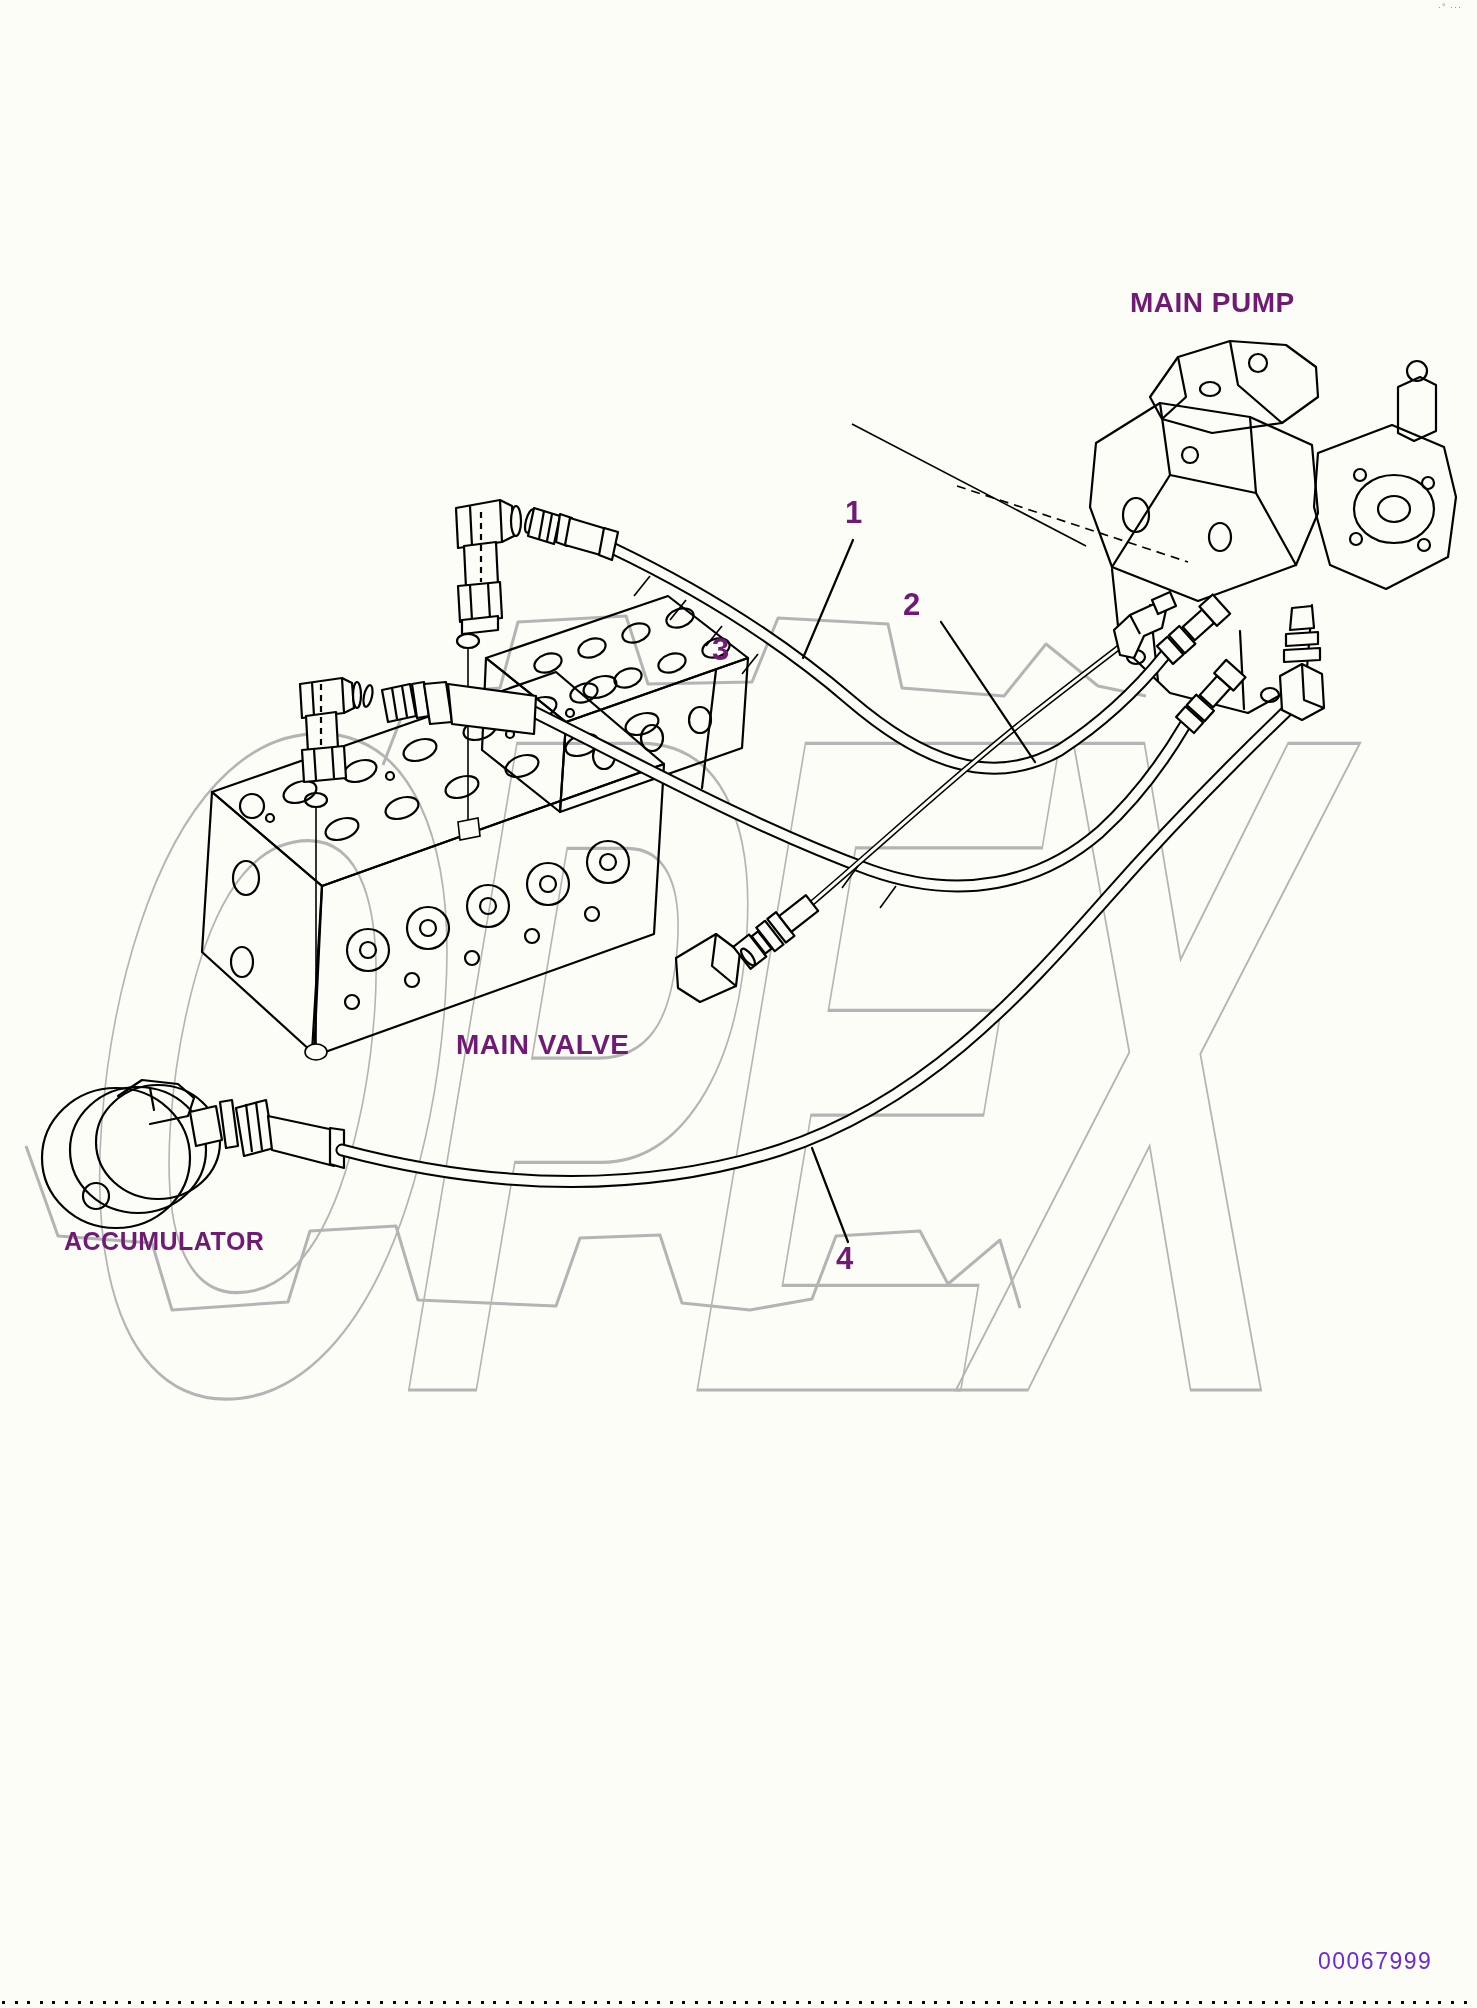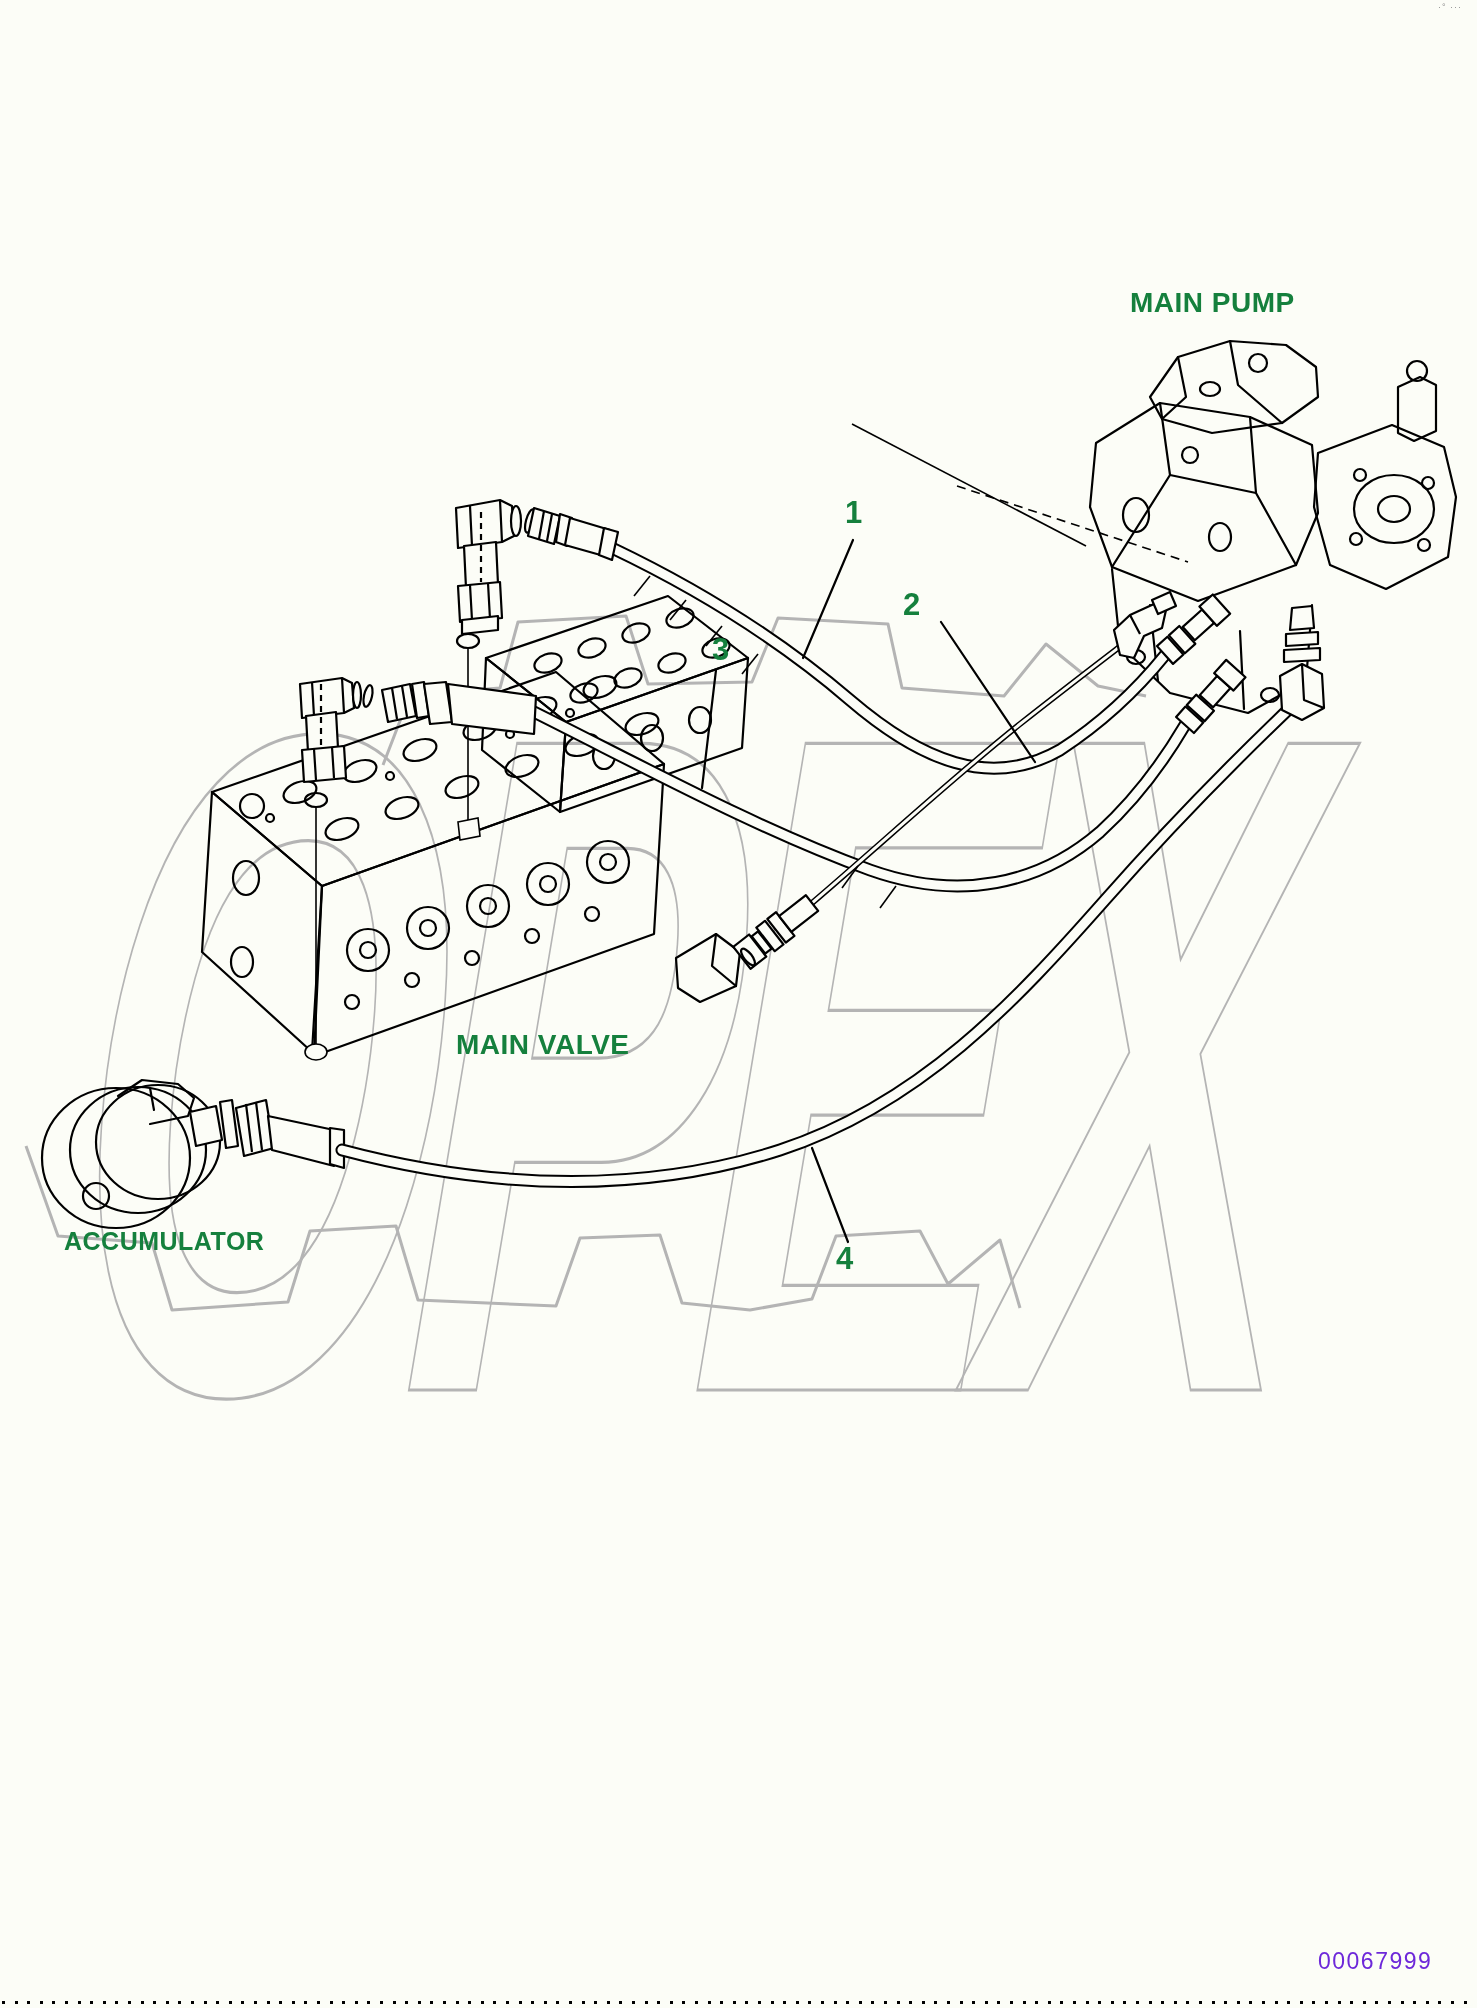--- a/index.html
+++ b/index.html
@@ -6,21 +6,21 @@
   #page{
     position:relative;
     width:1477px;height:2008px;
     background:#fcfdf7;
     overflow:hidden;
     font-family:"Liberation Sans", sans-serif;
   }
   #art{position:absolute;left:0;top:0;}
   .lbl{
     position:absolute;
-    color:#15803d;
+    color:#701a75;
     font-weight:bold;
     white-space:nowrap;
     line-height:1;
   }
   .part-label{font-size:28px;letter-spacing:0.5px;}
   .callout{font-size:31px;}
   #drawing-number{
     position:absolute;left:1318px;top:1950px;
     font-size:23px;font-weight:400;color:#6d28d9;letter-spacing:1.5px;
     line-height:1;

